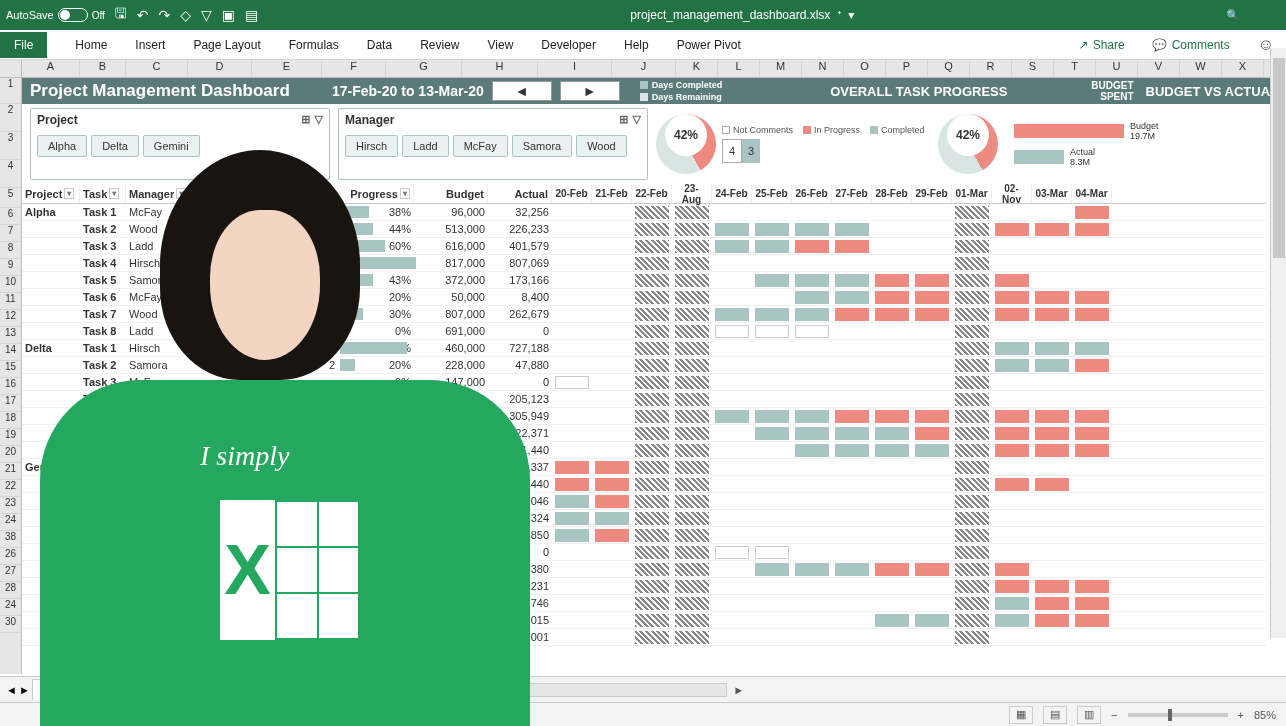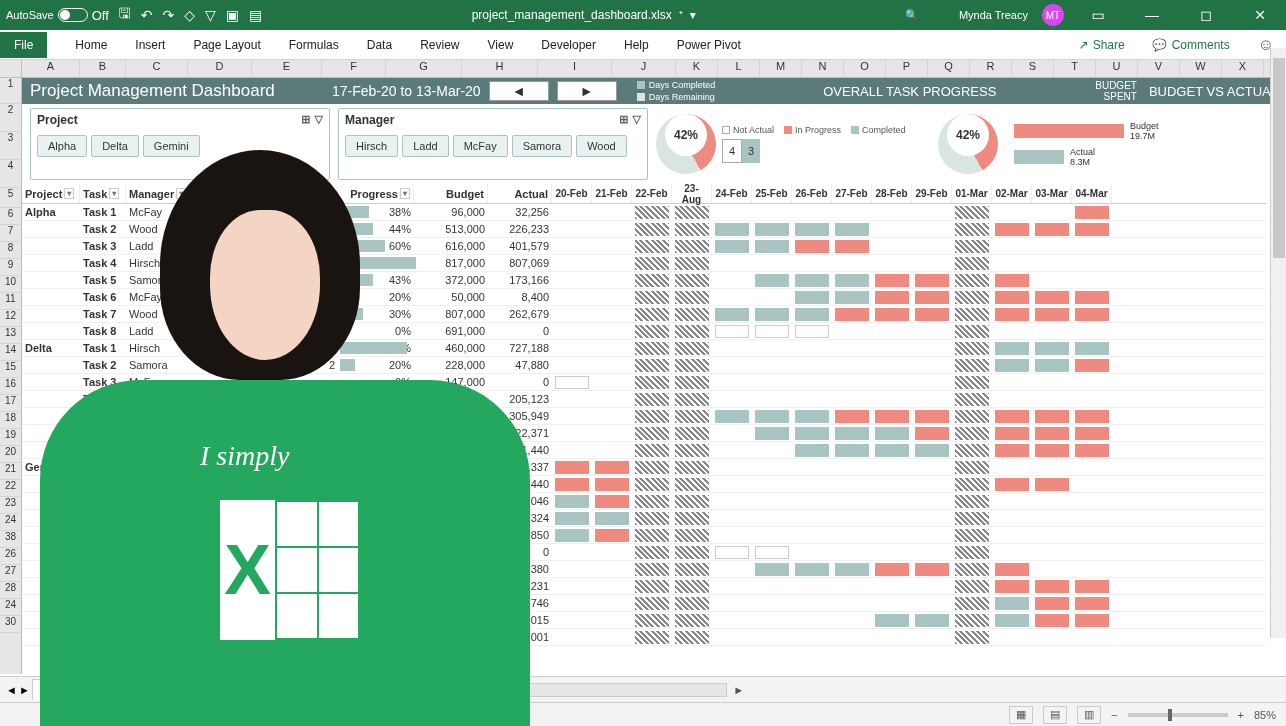--- a/index.html
+++ b/index.html
@@ -33,21 +33,21 @@
 .sheet { display: flex; height: 596px; }
 .rowhdr { width: 22px; background: #e6e6e6; border-right: 1px solid #bdbdbd; }
 .rowhdr div { height: 17px; text-align: center; font-size: 10px; color: #333; border-bottom: 1px solid #d4d4d4; }
 .rowhdr div:first-child { height: 26px; }
 .rowhdr div:nth-child(2), .rowhdr div:nth-child(3), .rowhdr div:nth-child(4) { height: 28px; }
 .rowhdr div:nth-child(5) { height: 20px; }
 
 .grid { flex: 1; position: relative; }
 
 
-.dash-hdr { background: #5b7b7a; color: #fff; height: 26px; display: flex; align-items: center; }
+.dash-hdr { background: #5b7b7a; color: #fff; height: 26px; display: flex; align-items: center; font-weight: bold; }
 .dash-title { font-size: 17px; padding-left: 8px; width: 310px;}
 .dash-dates { font-size: 14px; display: flex; align-items: center; gap: 8px; }
 .dash-dates .navbtn { background: #fff; color: #333; width: 60px; height: 20px; display: flex; align-items: center; justify-content: center; border: 1px solid #999; }
 .dash-kpi-labels { display:flex; flex-direction:column; font-size:9px; margin-left:20px; gap:2px; }
 .dash-kpi-labels .box { display:flex; gap:4px; align-items:center;}
 .dash-kpi-labels .sq { width:8px;height:8px;background:#a8c5c3;}
 .dash-section { font-size: 13px; padding: 0 8px; }
 .budget-spent { text-align:right; font-size:10px; line-height:11px; margin-left:auto; padding-right:4px;}
 
 
@@ -141,43 +141,35 @@
 </style>
 </head>
 <body>
 
 <div class="titlebar">
   <div class="autosave">
     <span>AutoSave</span>
     <span class="toggle">
         <span class="toggle-knob"></span>
       </span>
-    <span style="font-size:13px;">Off</span>
+    <span style="font-size:10px;">Off</span>
   </div>
   <div class="qat">
     <span>🖫</span>
     <span>↶</span>
     <span>↷</span>
     <span>◇</span>
     <span>▽</span>
     <span>▣</span>
     <span>▤</span>
   </div>
   <div class="filename">
     <span>project_management_dashboard.xlsx</span> &nbsp;ᐩ&nbsp; ▾
   </div>
   <span style="margin-right:40px;">🔍</span>
-  <div class="right">
-    <span>Mynda Treacy</span>
-    <span class="avatar">MT</span>
-    <span class="winbtn">▭</span>
-    <span class="winbtn">—</span>
-    <span class="winbtn">◻</span>
-    <span class="winbtn">✕</span>
-  </div>
 </div>
 
 <div class="ribbon">
   <span class="tab file">File</span>
   <span class="tab">Home</span>
   <span class="tab">Insert</span>
   <span class="tab">Page Layout</span>
   <span class="tab">Formulas</span>
   <span class="tab">Data</span>
   <span class="tab">Review</span>
@@ -310,21 +302,21 @@
       <div class="kpi-area">
         <div class="donut">
             <div class="ring">
               <div class="inner">42%</div>
             </div>
           </div>
         <div class="progress-chart">
           <div class="progress-legend">
             <div class="item">
                 <div class="sw np"></div>
-                <span>Not Actual</span>
+                <span>Not Comments</span>
               </div>
             <div class="item">
                 <div class="sw ip"></div>
                 <span>In Progress</span>
               </div>
             <div class="item">
                 <div class="sw cp"></div>
                 <span>Completed</span>
               </div>
           </div>
@@ -391,21 +383,21 @@
         <div class="th c-date">21-Feb</div>
         <div class="th c-date">22-Feb</div>
         <div class="th c-date">23-Aug</div>
         <div class="th c-date">24-Feb</div>
         <div class="th c-date">25-Feb</div>
         <div class="th c-date">26-Feb</div>
         <div class="th c-date">27-Feb</div>
         <div class="th c-date">28-Feb</div>
         <div class="th c-date">29-Feb</div>
         <div class="th c-date">01-Mar</div>
-        <div class="th c-date">02-Mar</div>
+        <div class="th c-date">02-Nov</div>
         <div class="th c-date">03-Mar</div>
         <div class="th c-date">04-Mar</div>
       </div>
       <div id="tbody">
           <div class="trow">
             <div class="c-project">Alpha</div>
     <div class="c-task">Task 1</div>
     <div class="c-manager">McFay</div>
     <div style="width:30px"></div>
     <div class="c-realloc"></div>

